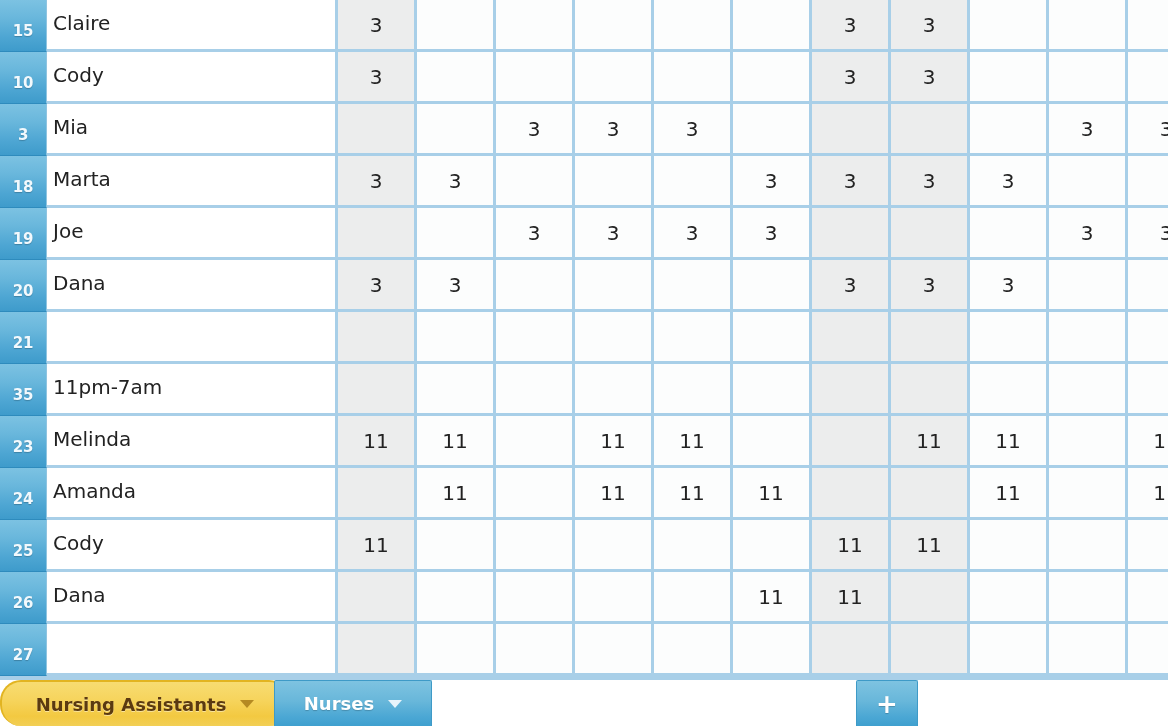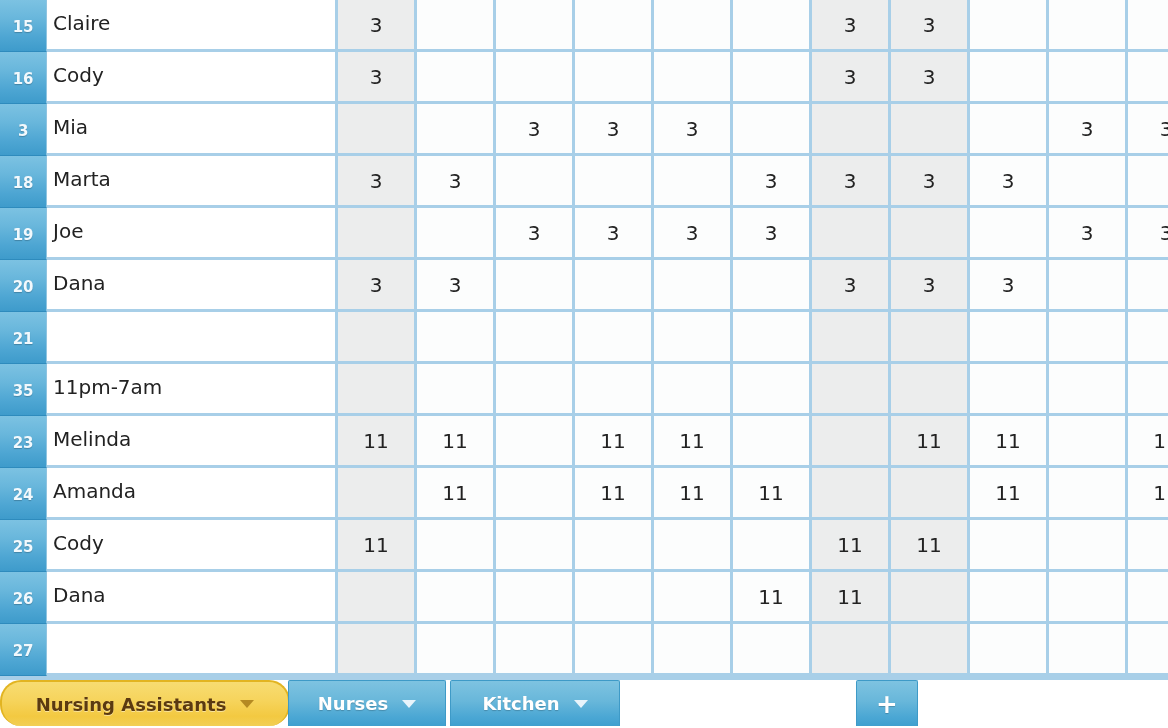--- a/index.html
+++ b/index.html
@@ -43,23 +43,24 @@
     border-right: 1px solid #8fc4e0;
     vertical-align: top;
     text-align: center;
   }
   td.rowhead span.num {
     display: block;
     color: #f2f9fd;
     font-size: 15px;
     font-weight: bold;
     line-height: 1;
-    padding-top: 20px;
+    padding-top: 4px;
     text-shadow: 0 1px 1px rgba(0,0,0,0.22);
     letter-spacing: -0.3px;
+    margin-top: 20px;
   }
 
   
   td.namecell {
     width: 282px;
     background: #ffffff;
     border-right: 3px solid #a8cfe8;
     border-bottom: 3px solid #a8cfe8;
     padding: 0 0 4px 6px;
     font-size: 20px;
@@ -174,21 +175,21 @@
             <td class="datacell"></td>
             <td class="datacell"></td>
             <td class="datacell shaded">3</td>
             <td class="datacell shaded">3</td>
             <td class="datacell"></td>
             <td class="datacell"></td>
             <td class="datacell last"></td>
           </tr>
           <tr>
             <td class="rowhead">
-              <span class="num">16</span>
+              <span class="num">10</span>
             </td>
             <td class="namecell">Cody</td>
             <td class="datacell shaded">3</td>
             <td class="datacell"></td>
             <td class="datacell"></td>
             <td class="datacell"></td>
             <td class="datacell"></td>
             <td class="datacell"></td>
             <td class="datacell shaded">3</td>
             <td class="datacell shaded">3</td>
@@ -385,26 +386,22 @@
           </tr>
         </tbody>
     </table>
   </div>
 
   <div id="tabbar">
       <div class="tab active" style="left: 0px; width: 290px; border-radius: 21px;">
         <span class="tablabel">Nursing Assistants</span>
         <span class="caret"></span>
       </div>
-      <div class="tab inactive" style="left: 288px; width: 158px;">
+      <div class="tab inactive" style="left: 274px; width: 158px;">
         <span class="tablabel">Nurses</span>
-        <span class="caret"></span>
-      </div>
-      <div class="tab inactive" style="left: 450px; width: 170px;">
-        <span class="tablabel">Kitchen</span>
         <span class="caret"></span>
       </div>
       <div class="tab addtab" style="left: 856px; width: 62px;">
         <span class="plusglyph">+</span>
       </div>
     </div>
 
 </div>
 
 </body></html>

